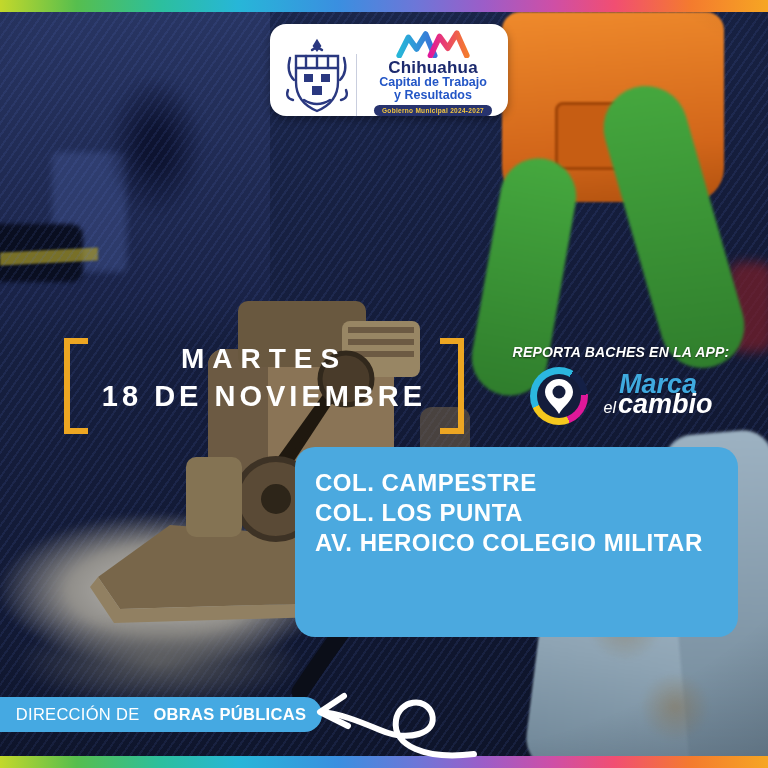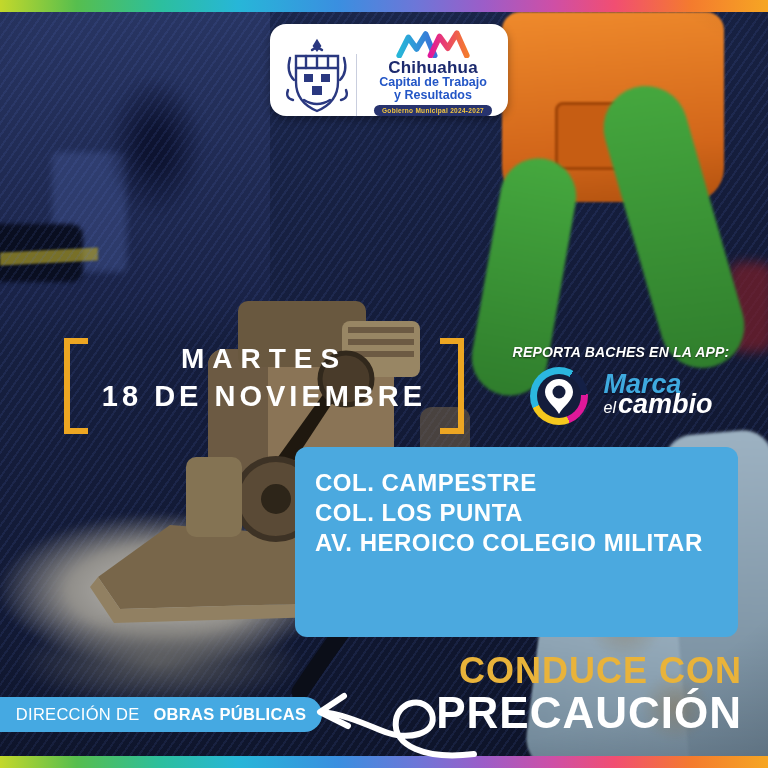--- a/index.html
+++ b/index.html
@@ -69,26 +69,26 @@
   .d2{font-weight:800;font-size:29px;letter-spacing:4px;margin-top:5px;}
   
   .report{left:490px;top:344px;width:262px;text-align:center;}
   .rep-label{color:#fff;font-style:italic;font-weight:800;font-size:14px;letter-spacing:.2px;text-shadow:0 1px 2px rgba(0,0,0,.6);}
   .app-row{display:flex;align-items:center;justify-content:center;margin-top:7px;gap:7px;}
   .ring-wrap{position:relative;width:58px;height:58px;flex:0 0 auto;}
   .ring{position:absolute;inset:0;border-radius:50%;
     background:conic-gradient(from -50deg,#2bb7e0 0 22%,#142046 22% 38%,#e0189a 38% 58%,#f5c81e 58% 82%,#2bb7e0 82% 100%);}
   .ring-hole{position:absolute;inset:7px;border-radius:50%;background:#141d3b;}
   .pin-svg{position:absolute;inset:8px;width:42px;height:42px;}
-  .app-text{text-align:left;font-style:italic;line-height:20px;margin-left:9px;}
+  .app-text{text-align:center;font-style:italic;line-height:20px;margin-left:9px;}
   .marca{color:#3faadf;font-weight:800;font-size:27px;text-shadow:0 2px 0 rgba(10,16,40,.8);}
   .el{color:#fff;font-weight:400;font-size:16px;margin-right:2px;}
   .cambio{color:#fff;font-weight:800;font-size:27px;}
   
-  .locbox{left:295px;top:447px;width:443px;height:190px;background:#4ba9df;border-radius:12px;padding:21px 0 0 20px;box-sizing:border-box;}
+  .locbox{left:295px;top:447px;width:443px;height:190px;background:#4ba9df;border-radius:20px;padding:21px 0 0 20px;box-sizing:border-box;}
   .loc-row{color:#fff;font-weight:800;font-size:24px;line-height:30px;letter-spacing:.5px;white-space:nowrap;}
   
   .dept-pill{left:0;top:697px;width:322px;height:35px;background:#45a9e2;border-radius:0 18px 18px 0;display:flex;align-items:center;justify-content:center;color:#fff;font-size:16.5px;letter-spacing:.3px;white-space:nowrap;}
   .dept-prefix{font-weight:400;margin-right:14px;}
   .dept-name{font-weight:800;}
   .warning{right:26px;top:652px;text-align:right;}
   .w1{color:#e9b33a;font-weight:800;font-size:36px;line-height:38px;letter-spacing:1px;}
   .w2{color:#fff;font-weight:800;font-size:44px;line-height:46px;letter-spacing:1px;}
   .arrow-svg{left:296px;top:668px;width:210px;height:96px;}
 </style>
@@ -224,18 +224,14 @@
   <div class="abs dept-pill">
     <span class="dept-prefix">DIRECCIÓN DE</span>
     <span class="dept-name">OBRAS PÚBLICAS</span>
   </div>
 
   <svg class="abs arrow-svg" viewBox="0 0 210 96">
     <path d="M 178 86 C 130 92 96 78 100 52 C 103 32 130 28 136 46 C 142 66 112 74 84 62 C 60 52 44 46 26 44" fill="none" stroke="#ffffff" stroke-width="6" stroke-linecap="round"></path>
     <path d="M 48 28 L 24 44 L 52 58" fill="none" stroke="#ffffff" stroke-width="6" stroke-linecap="round" stroke-linejoin="round"></path>
   </svg>
 
-  <div class="abs warning">
-    <div class="w1">CONDUCE CON</div>
-    <div class="w2">PRECAUCIÓN</div>
-  </div>
 
 </div>
 
 </body></html>

